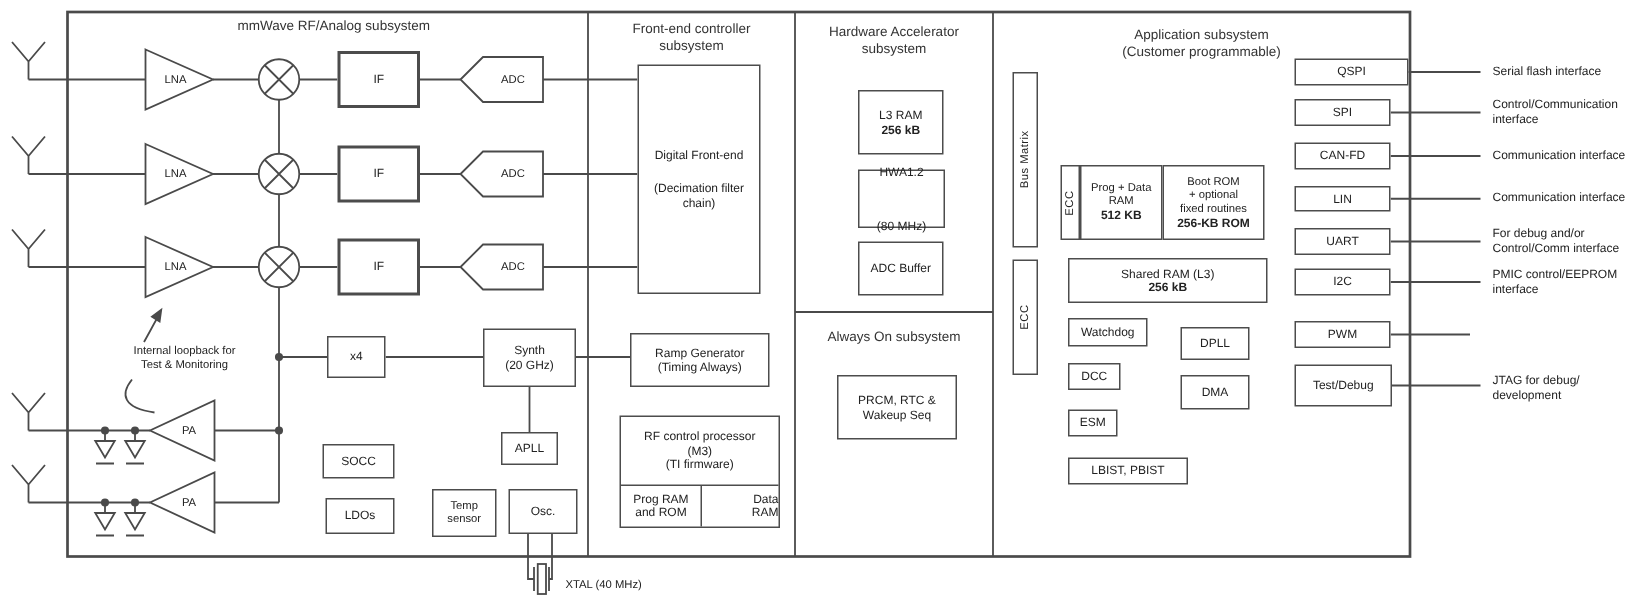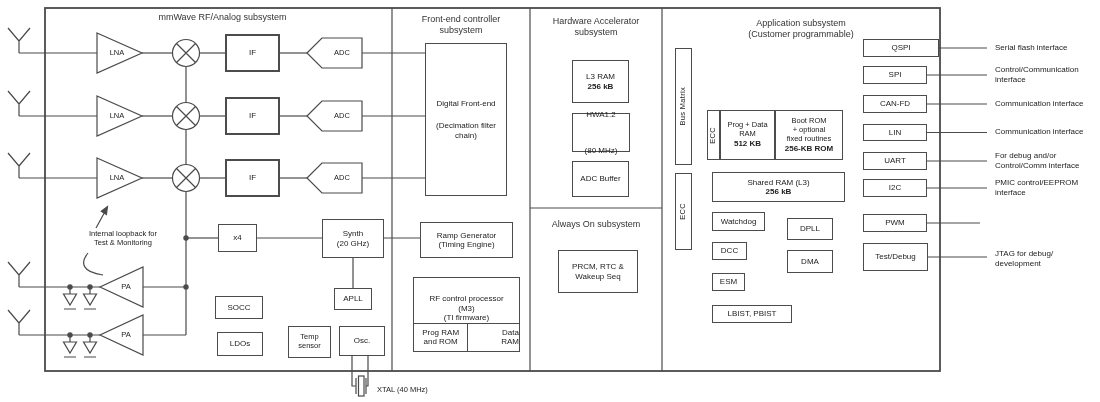--- a/index.html
+++ b/index.html
@@ -182,24 +182,24 @@
   <div class="box" style="left:339px;top:326px;width:46px;height:30px;">Osc.</div>
   <div class="lbl" style="left:377px;top:385px;width:70px;text-align:left;">XTAL (40 MHz)</div>
 
   <div class="box" style="left:425px;top:43px;width:82px;height:153px;">
     <span>Digital Front-end</span>
     <span class="gap">(Decimation filter</span>
     <span>chain)</span>
   </div>
   <div class="box" style="left:420px;top:222px;width:93px;height:36px;">
     <span>Ramp Generator</span>
-    <span>(Timing Engine)</span>
+    <span>(Timing Always)</span>
   </div>
   <div class="box" style="left:413px;top:277px;width:107px;height:75px;padding:0;justify-content:flex-start;">
-    <div class="noborder" style="display:flex;flex-direction:column;align-items:center;justify-content:flex-end;height:46px;width:100%;">
+    <div class="noborder" style="display:flex;flex-direction:column;align-items:center;justify-content:center;height:46px;width:100%;">
       <span>RF control  processor</span>
       <span>(M3)</span>
       <span>(TI firmware)</span>
     </div>
     <div style="display:flex;width:100%;height:29px;border-top:1.3px solid #4c4c4c;box-sizing:border-box;">
       <div style="flex:1.05;display:flex;flex-direction:column;align-items:center;justify-content:center;">
         <span>Prog RAM</span>
         <span>and ROM</span>
       </div>
       <div style="flex:1;display:flex;flex-direction:column;align-items:flex-end;justify-content:center;border-left:1.3px solid #4c4c4c;">

